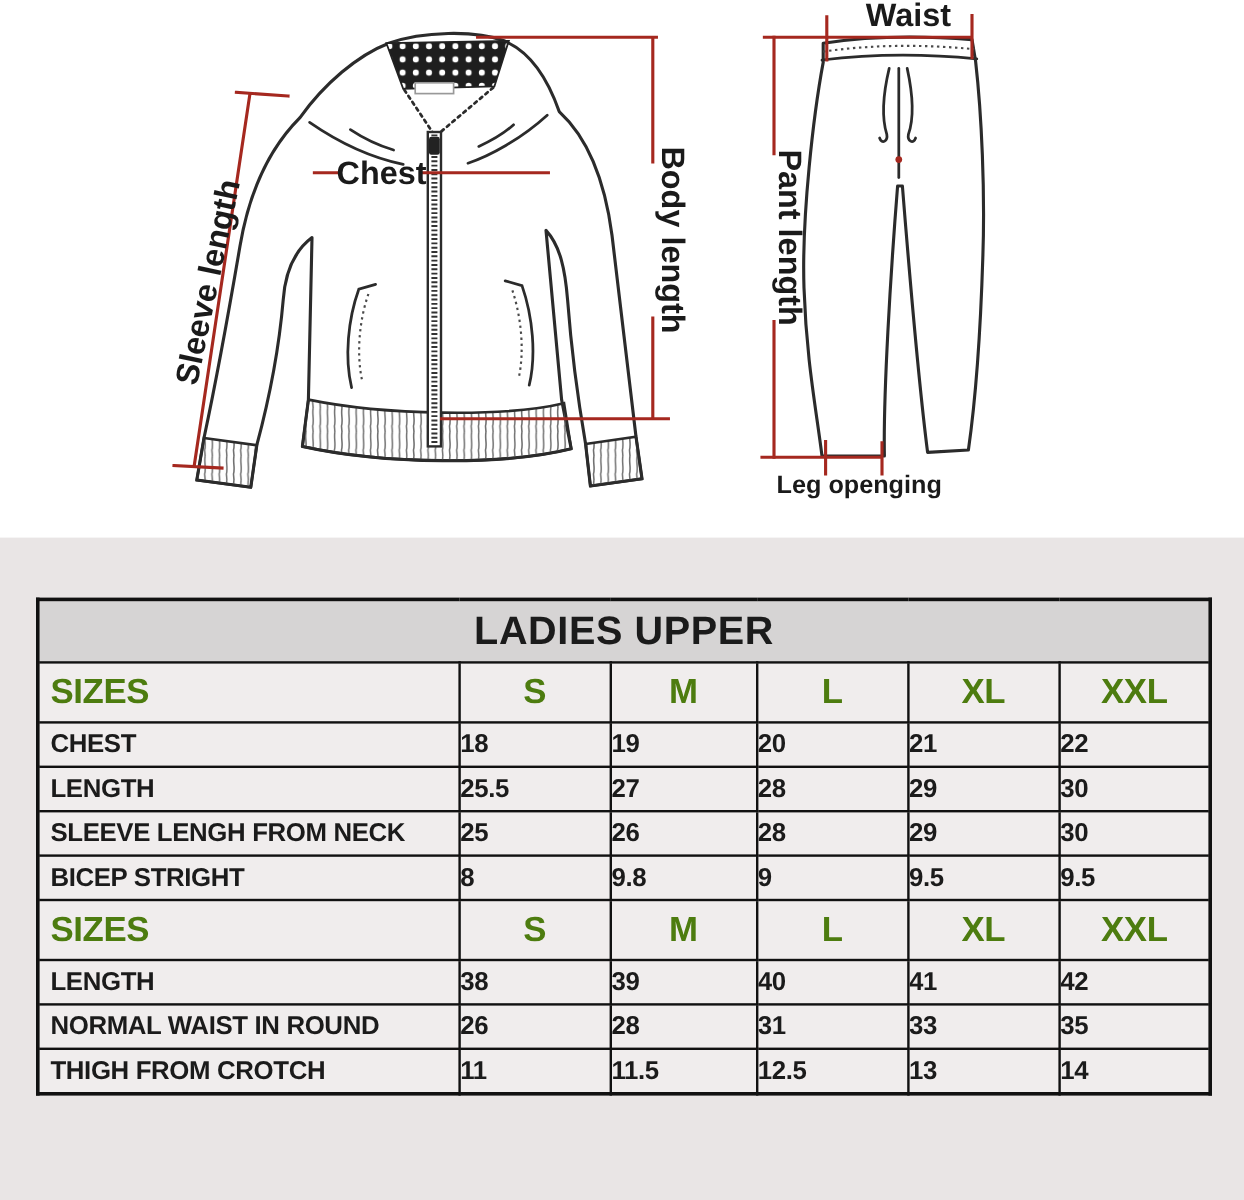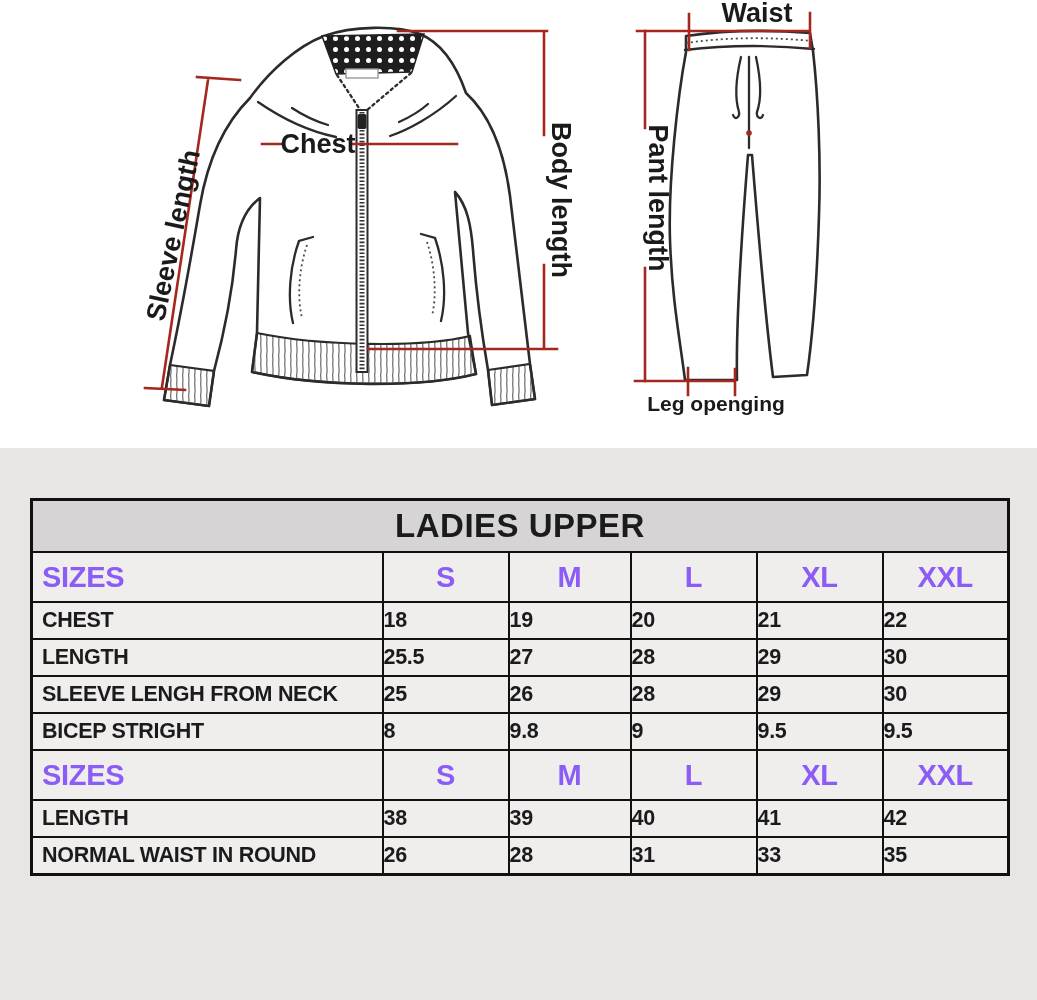--- a/index.html
+++ b/index.html
@@ -15,21 +15,21 @@
   }
   .size-table td{
     border:2px solid #111;color:#1b1b1b;
     font-weight:bold;letter-spacing:-0.3px;
     padding:0;overflow:hidden;white-space:nowrap;
   }
   .title-row td{
     height:50px;background:#d6d4d4;text-align:center;
     font-size:33px;letter-spacing:0.5px;
   }
-  .header-row td{height:48px;font-size:29px;color:#8b5cf6;text-align:center;}
+  .header-row td{height:48px;font-size:29px;color:#4d7c0f;text-align:center;}
   .data-row td{height:35px;font-size:21.5px;text-align:left;}
   .lbl{text-align:left !important;padding-left:9px !important;}
 
   svg text{font-family:"Liberation Sans",sans-serif;}
   .measure-label{font-size:27px;font-weight:bold;fill:#1a1a1a;}
   .measure-label-sm{font-size:21px;font-weight:600;fill:#1a1a1a;}
   .redline{stroke:#a5281f;stroke-width:2.6;fill:none;stroke-linecap:square;}
   .outline{stroke:#2b2b2b;stroke-width:2.6;fill:#ffffff;stroke-linejoin:round;}
   .linework{stroke:#2b2b2b;stroke-width:2.3;fill:none;stroke-linecap:round;}
   .stitch{stroke:#4a4a4a;stroke-width:1.8;fill:none;stroke-dasharray:2 3;}
@@ -209,15 +209,23 @@
         <td>42</td>
       </tr>
       <tr class="data-row">
         <td class="lbl">NORMAL WAIST IN ROUND</td>
         <td>26</td>
         <td>28</td>
         <td>31</td>
         <td>33</td>
         <td>35</td>
       </tr>
+      <tr class="data-row">
+        <td class="lbl">THIGH FROM CROTCH</td>
+        <td>11</td>
+        <td>11.5</td>
+        <td>12.5</td>
+        <td>13</td>
+        <td>14</td>
+      </tr>
     </tbody>
   </table>
 </div>
 
 </body></html>

